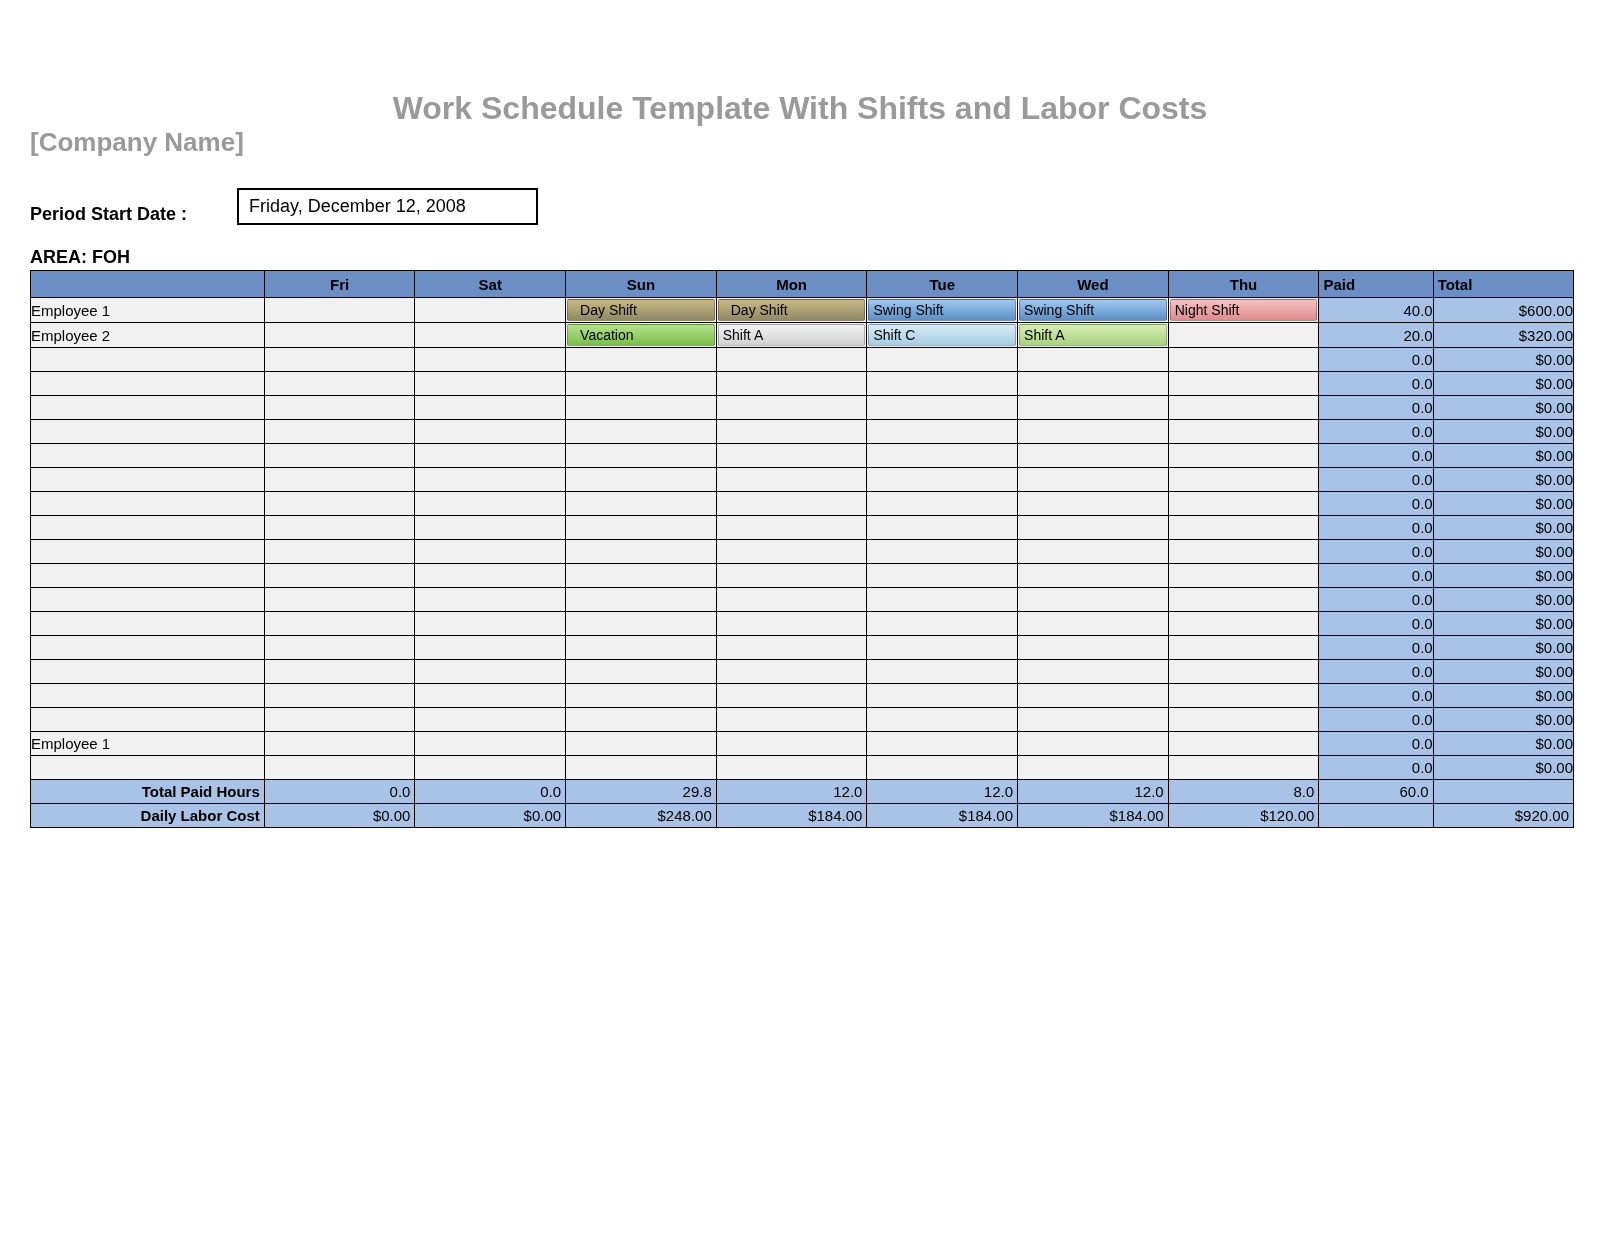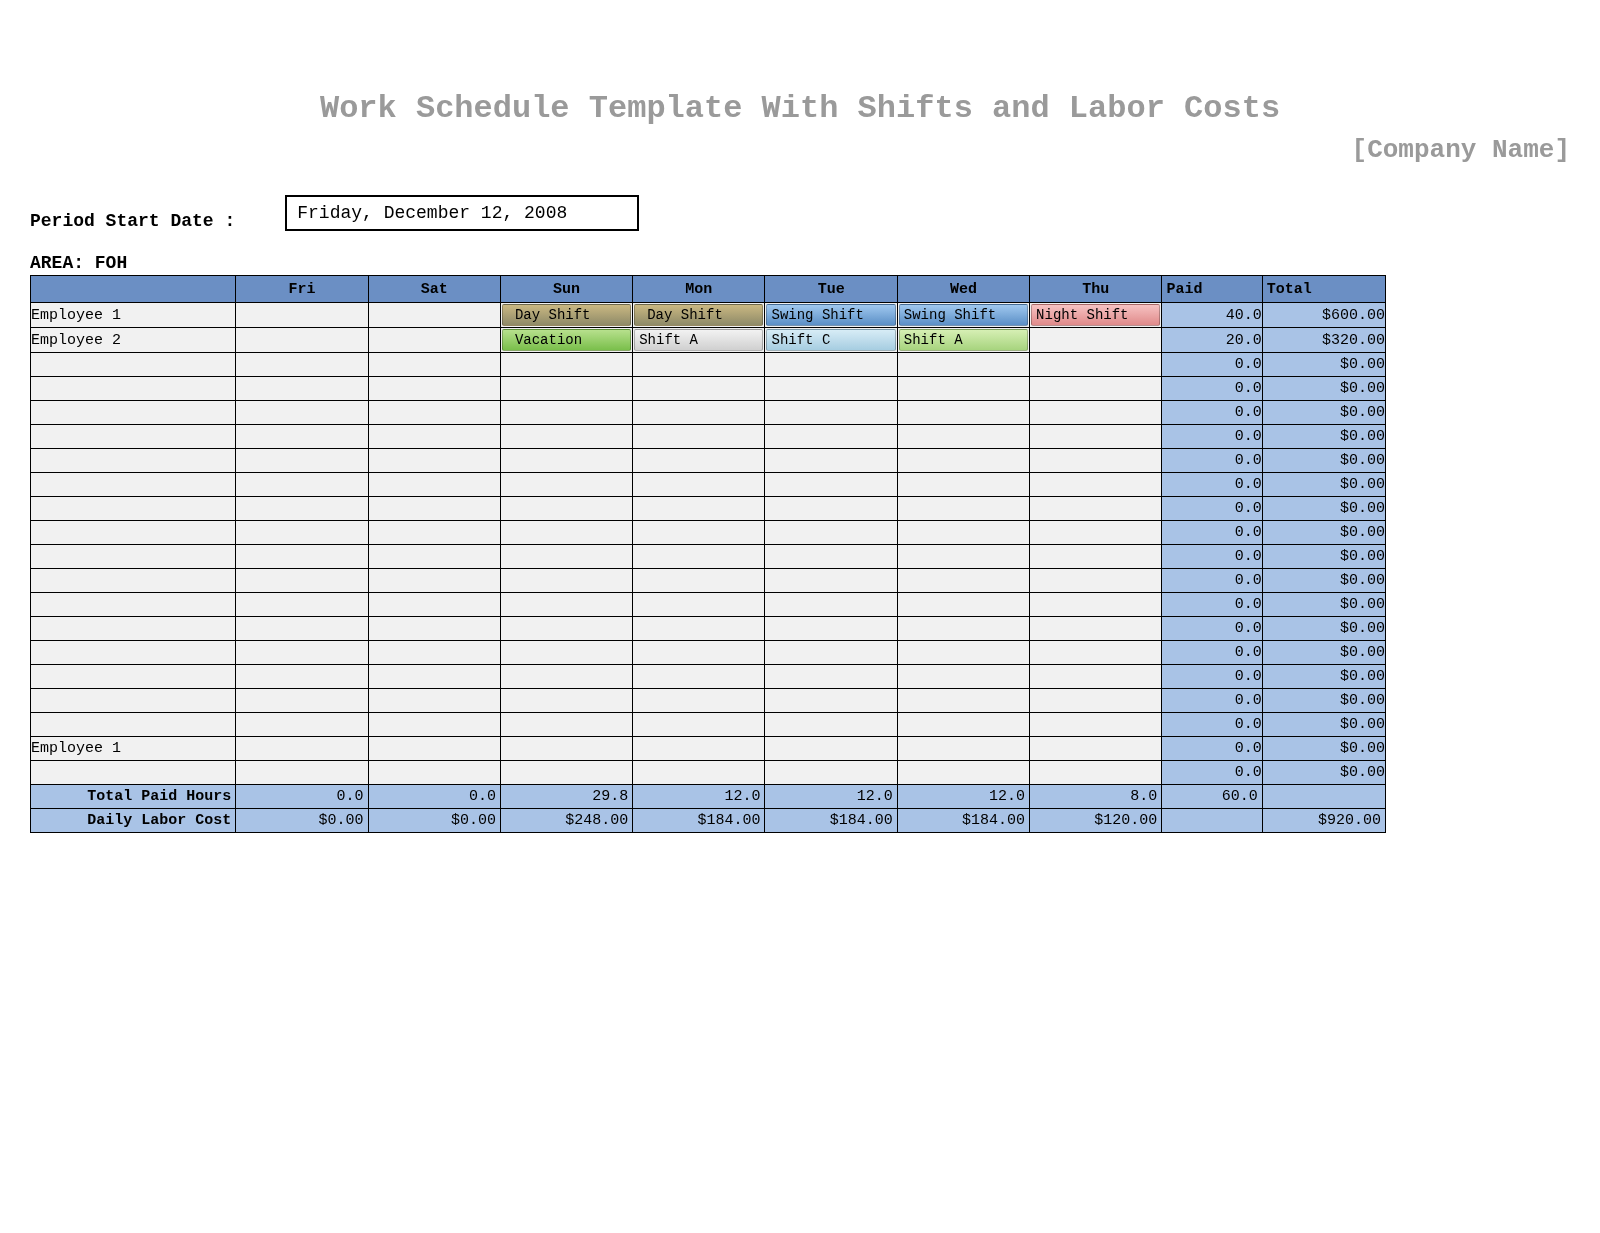--- a/index.html
+++ b/index.html
@@ -1,23 +1,23 @@
 <!DOCTYPE html>
 <html><head>
 <meta charset="utf-8">
 <style>
   html,body{margin:0;padding:0;background:#fff;font-family:Arial,Helvetica,sans-serif;color:#000;}
-  .page{width:1600px;height:1233px;box-sizing:border-box;padding:90px 30px 0 30px;font-family:Liberation Mono, monospace;}
+  .page{width:1600px;height:1233px;box-sizing:border-box;padding:90px 30px 0 30px;}
   .title{text-align:center;font-size:32px;font-weight:bold;color:#9a9a9a;}
-  .subtitle{text-align:right;font-size:26px;font-weight:bold;color:#9a9a9a;margin-top:8px;}
+  .subtitle{text-align:left;font-size:26px;font-weight:bold;color:#9a9a9a;margin-top:0;}
   .top-strip{display:flex;align-items:flex-end;margin-top:30px;}
   .psd-label{font-size:18px;font-weight:bold;margin-right:50px;}
   .psd-box{border:2px solid #000;padding:6px 70px 6px 10px;font-size:18px;background:#fff;}
   .area-label{font-size:18px;font-weight:bold;margin-top:22px;margin-bottom:2px;}
-  table.sched{border-collapse:collapse;width:1356px;table-layout:fixed;}
+  table.sched{border-collapse:collapse;width:1544px;table-layout:fixed;}
   table.sched th,table.sched td{border:1px solid #000;padding:0;height:24px;box-sizing:border-box;}
   table.sched th{background:#6b8fc4;font-size:15px;font-weight:bold;text-align:center;height:27px;}
   table.sched th.hdr-row2{border-top:none;}
   table.sched th.hdr-row1{border-bottom:none;}
   table.sched th.emp-hdr{text-align:left;padding-left:6px;}
   table.sched th.right-hdr{text-align:left;padding-left:4px;}
   col.emp{width:180px;} col.day{width:116px;} col.ph{width:88px;} col.tlc{width:108px;}
   td.emp{background:#f1f1f1;font-size:15px;padding-left:4px;text-align:left;}
   td.dayc{background:#f1f1f1;font-size:15px;padding-left:4px;text-align:left;position:relative;}
   td.ph{background:#a9c3e6;font-size:15px;text-align:right;padding-right:4px;}

